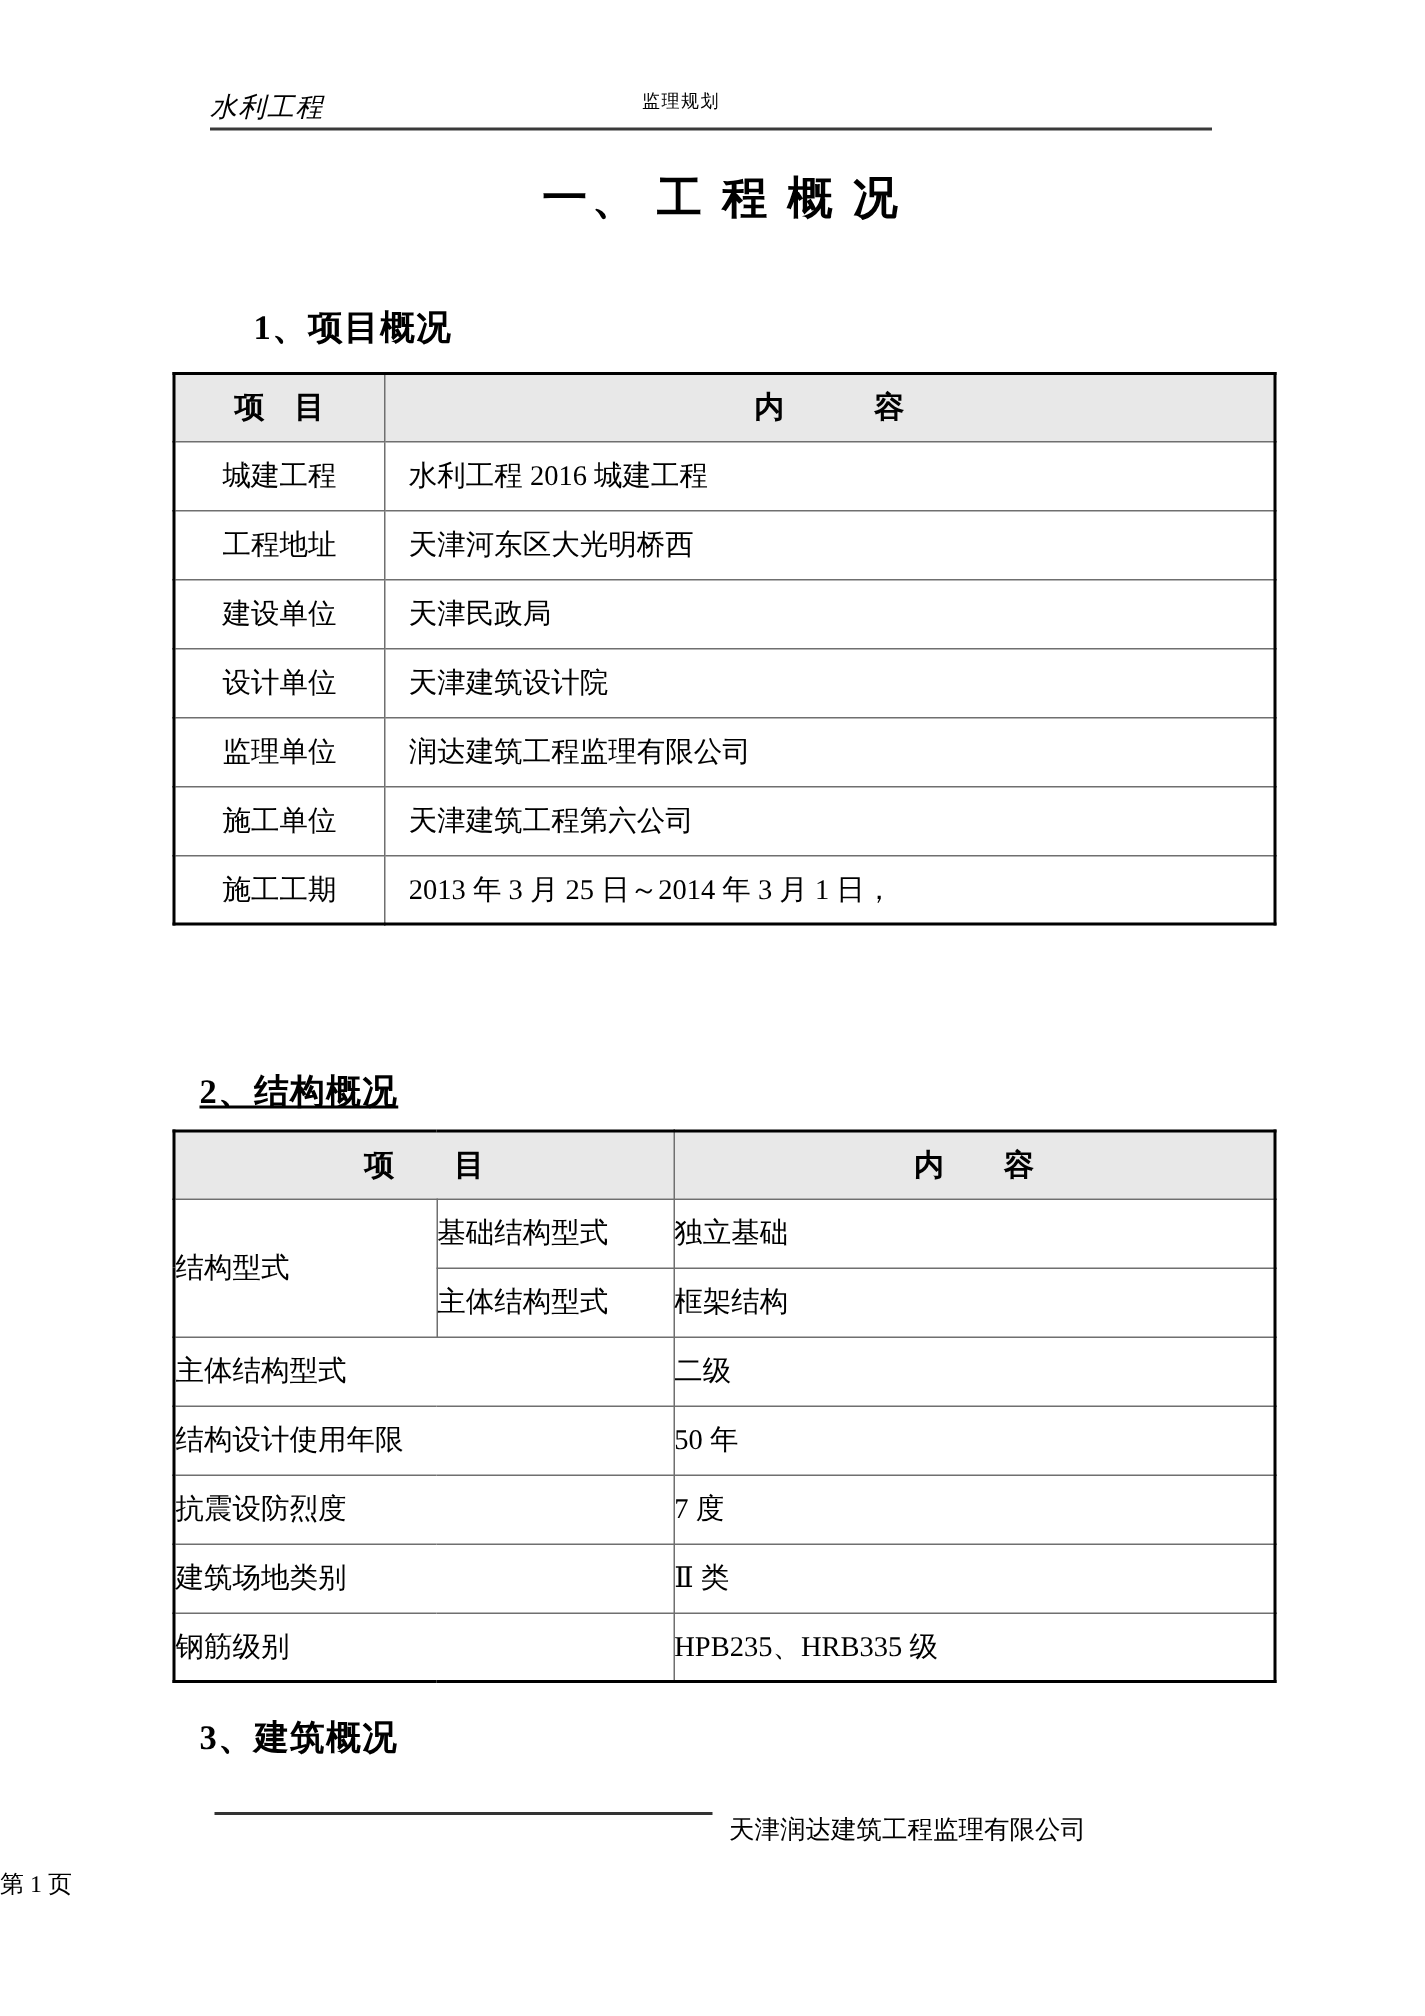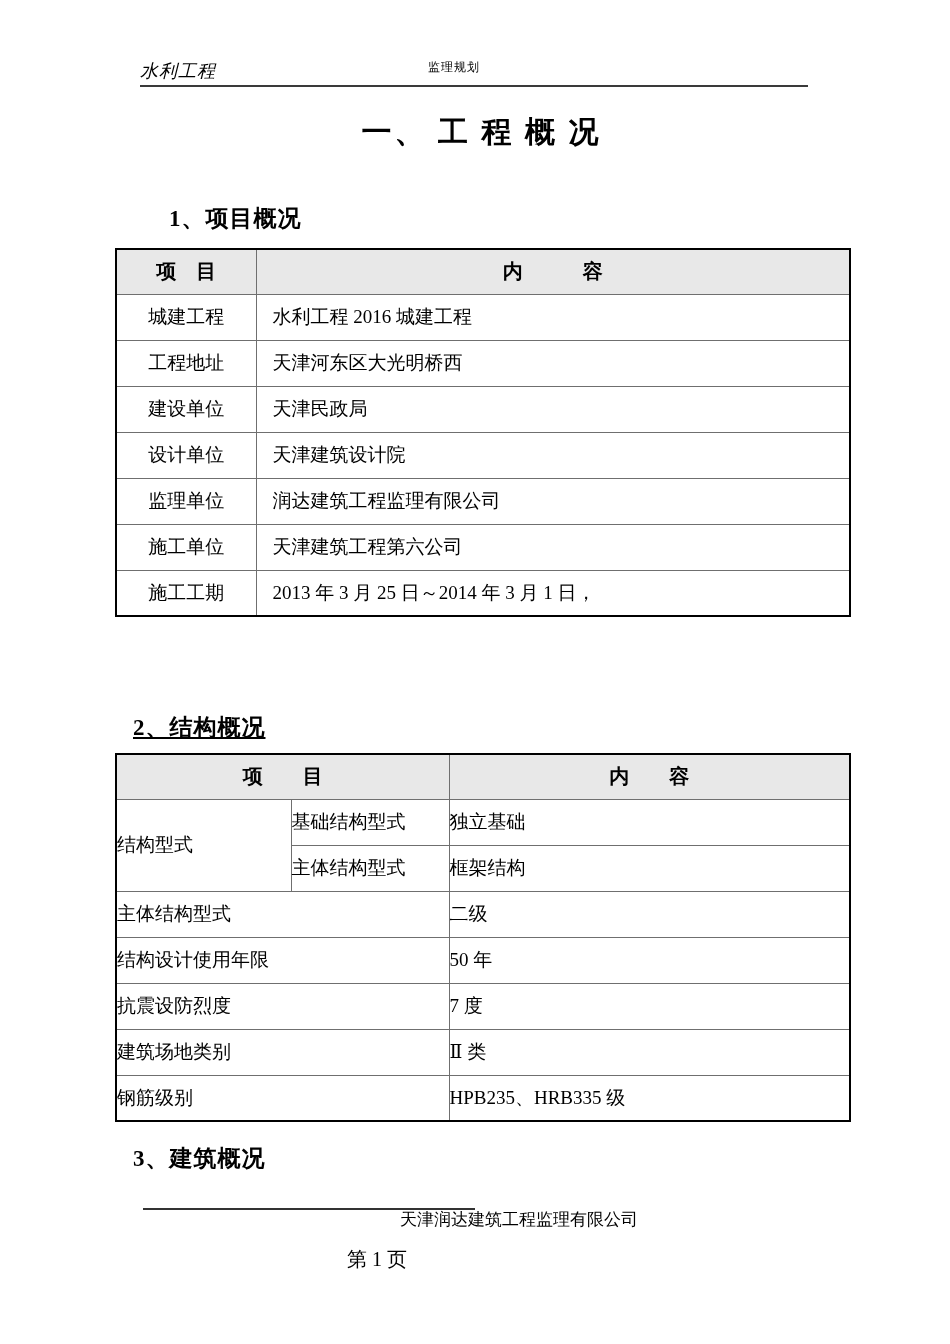--- a/index.html
+++ b/index.html
@@ -69,25 +69,25 @@
   .table-1 td.label-cell { text-align: center; }
   .table-1 td.value-cell { text-align: left; padding-left: 16px; }
   .table-2 td { text-align: left; }
   
   .footnote-rule {
     position: absolute; left: 143px; top: 1208px; width: 332px; height: 0;
     border-bottom: 2px solid #333;
   }
   .footer-company {
     position: absolute; left: 400px; top: 1208px; width: 410px;
-    text-align: left; font-size: 17px;
+    text-align: center; font-size: 17px;
   }
   .footer-page {
     position: absolute; left: 0; top: 1246px; width: 754px;
-    text-align: center; font-size: 20px;
+    font-size: 16px;
   }
 </style>
 </head>
 <body>
 
 <div class="page">
 
   <div class="running-header-left">水利工程</div>
   <div class="running-header-center">监理规划</div>
   <div class="header-rule"></div>

